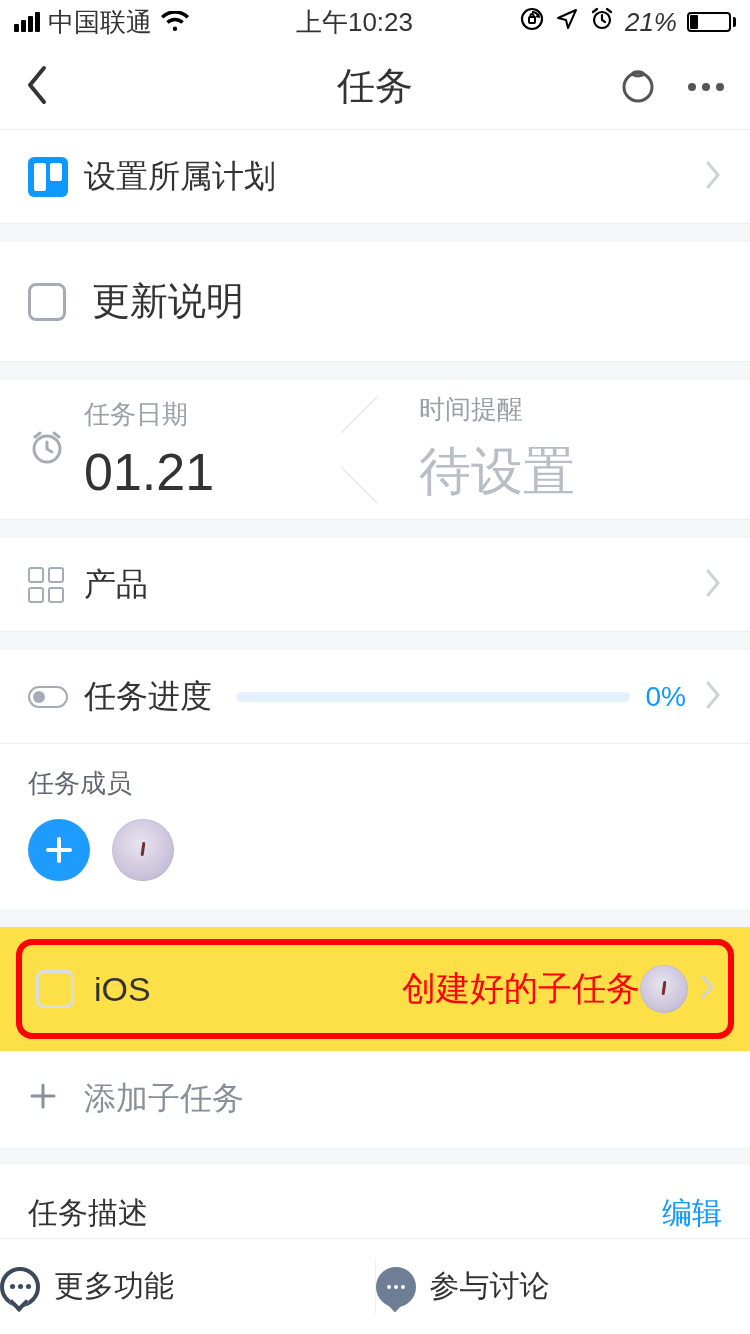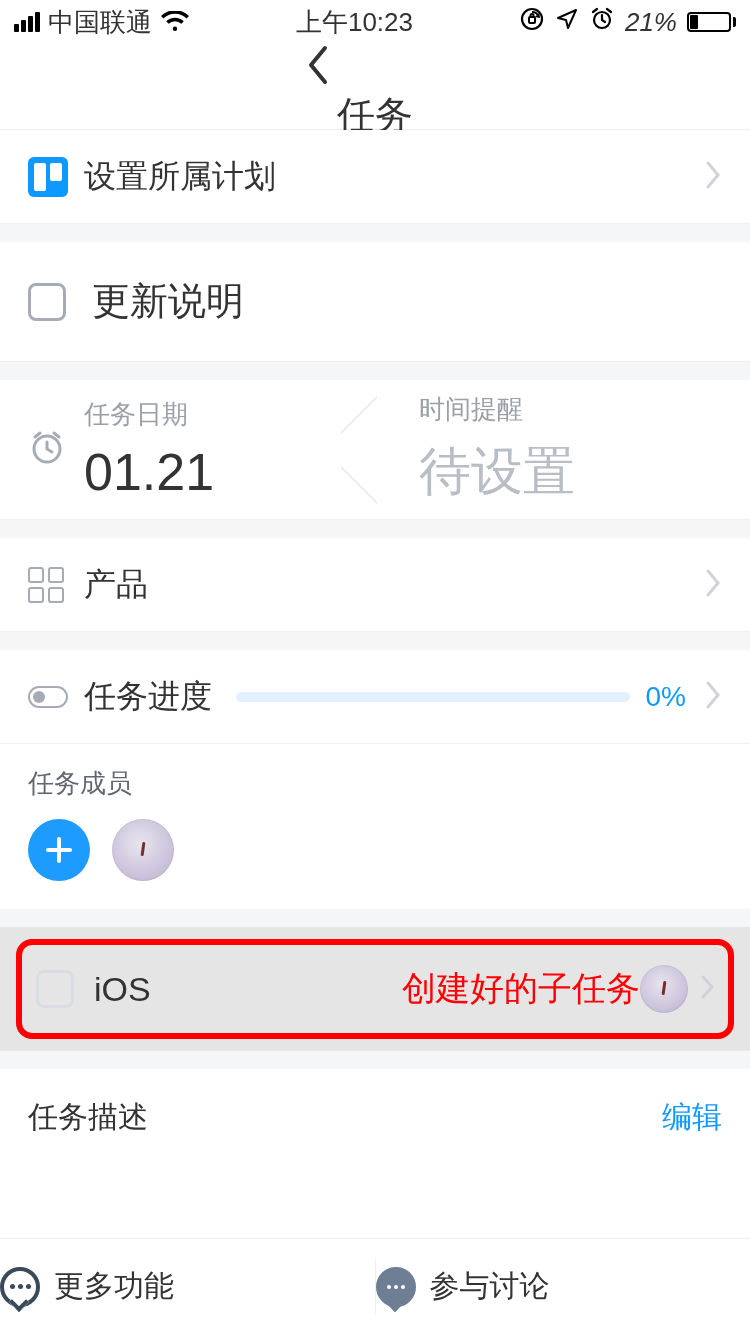--- a/index.html
+++ b/index.html
@@ -10,21 +10,21 @@
   .signal .bar { width: 5px; background: #000; border-radius: 1px; }
   .signal .b1 { height: 8px; } .signal .b2 { height: 12px; } .signal .b3 { height: 16px; } .signal .b4 { height: 20px; }
   .carrier { font-size: 26px; }
   .wifi-icon svg { display:block; }
   .status-right { font-size: 26px; gap: 10px; font-style: italic; }
   .battery { display: flex; align-items: center; gap: 2px; }
   .battery-body { width: 44px; height: 20px; border: 2px solid #000; border-radius: 4px; position: relative; }
   .battery-fill { position: absolute; left: 1px; top: 1px; bottom: 1px; width: 21%; background: #000; border-radius: 1px; }
   .battery-tip { width: 3px; height: 10px; background: #000; border-radius: 0 2px 2px 0; }
 
-  .nav-bar { height: 86px; display: flex; align-items: center; justify-content: space-between; padding: 0 24px; border-bottom: 1px solid #eee; flex-direction: column; }
+  .nav-bar { height: 86px; display: flex; align-items: center; justify-content: space-between; padding: 0 24px; border-bottom: 1px solid #eee; }
   .nav-left, .nav-right { width: 140px; display: flex; align-items: center; }
   .nav-right { justify-content: flex-end; gap: 28px; }
   .nav-title { font-size: 38px; font-weight: 500; text-align: center; flex: 1; }
 
   .section-gap { height: 18px; background: #f5f6f8; }
   .row { display: flex; align-items: center; min-height: 94px; padding: 0 28px; border-bottom: 1px solid #f0f0f0; background: #fff; }
   .row:last-child { border-bottom: none; }
   .row .icon-slot { width: 56px; display:flex; align-items:center; justify-content:flex-start; }
   .row .label { font-size: 32px; flex: 1; color:#333; }
   .row .chev { color: #cfd3d9; }
@@ -61,21 +61,21 @@
   .progress-val { color: #0d99ff; font-size: 28px; margin-right: 18px; }
 
   .members-block { background:#fff; padding: 22px 28px 28px; }
   .members-label { font-size: 26px; color:#606770; margin-bottom: 18px; }
   .members-row { display:flex; align-items:center; gap: 22px; }
   .add-member { width: 62px; height:62px; border-radius:50%; background:#1e9bff; display:flex; align-items:center; justify-content:center; color:#fff; font-size:40px; }
   .avatar { width:62px; height:62px; border-radius:50%; background: radial-gradient(circle at 45% 40%, #e8e4ee 0%, #cfc7de 55%, #b7afc8 100%); position:relative; box-shadow: inset 0 0 0 1px rgba(0,0,0,0.05); }
   .avatar::after { content:""; position:absolute; left:50%; top:48%; width:3px; height:14px; background:#7a2d2d; border-radius:2px; transform:translate(-50%,-50%) rotate(8deg); }
   .avatar.small { width:48px; height:48px; }
 
-  .subtask-wrap { padding: 12px 16px; background:#e5e5e5; }
+  .subtask-wrap { padding: 12px 16px; background:#fde047; }
   .subtask-highlight { border: 6px solid #ff0000; border-radius: 16px; padding: 0; }
   .subtask-row { display:flex; align-items:center; min-height: 88px; padding: 0 12px 0 14px; }
   .subtask-row .checkbox { margin-right: 20px; }
   .subtask-name { font-size: 34px; color:#333; width: 110px; }
   .subtask-annot { flex:1; text-align:right; color:#ff0000; font-size: 34px; }
   .subtask-row .avatar { margin-right: 12px; }
 
   .add-sub-row { min-height: 96px; border-bottom: none; }
   .plus-icon { color:#8a9099; font-size:36px; width:56px; }
   .add-sub-row .label { color:#8a9099; }
@@ -285,20 +285,28 @@
           <div class="avatar small"></div>
           <span class="chev">
             <svg width="16" height="26" viewBox="0 0 16 26">
                 <path d="M3 3l9 10-9 10" fill="none" stroke="#cfd3d9" stroke-width="3" stroke-linecap="round"></path>
               </svg>
           </span>
         </div>
       </div>
     </div>
 
+    <div class="row add-sub-row">
+      <div class="plus-icon">
+        <svg width="30" height="30" viewBox="0 0 30 30">
+            <path d="M15 4v22M4 15h22" stroke="#8a9099" stroke-width="3" stroke-linecap="round"></path>
+          </svg>
+      </div>
+      <div class="label">添加子任务</div>
+    </div>
 
     <div class="section-gap"></div>
 
     <div class="row desc-row">
       <div class="label">任务描述</div>
       <div class="edit-link">编辑</div>
     </div>
 
   </div>
 

